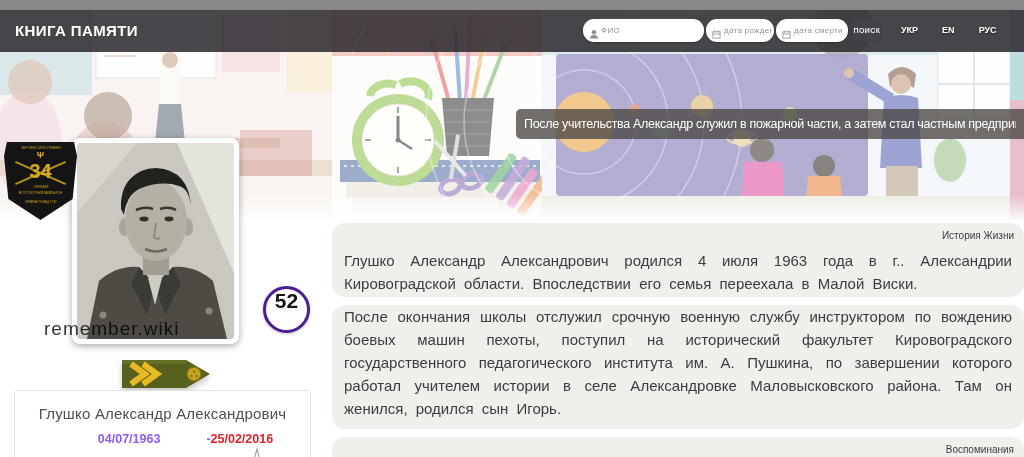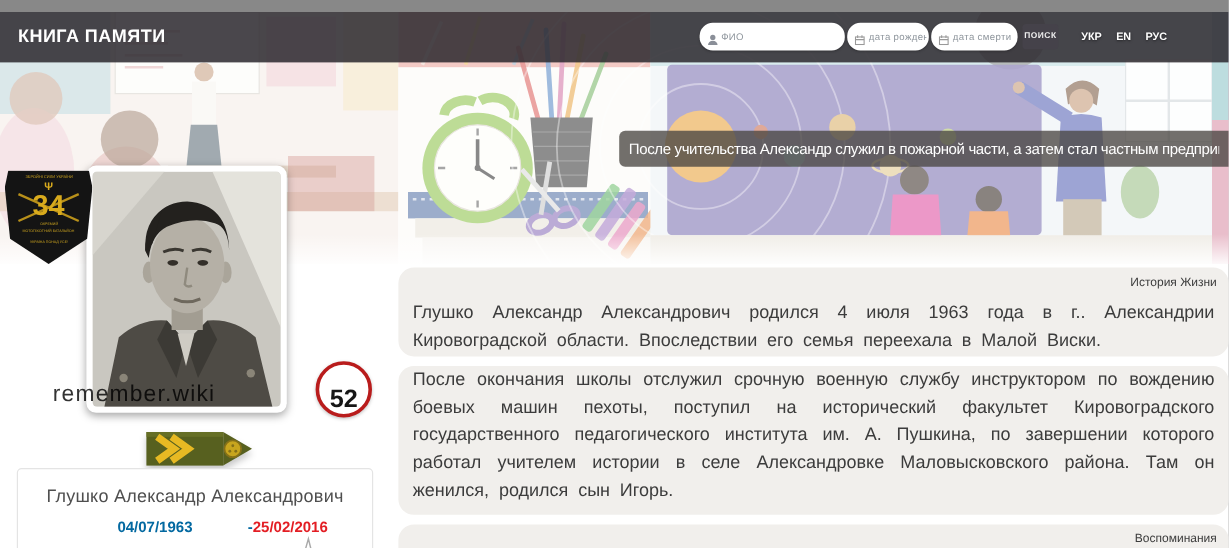--- a/index.html
+++ b/index.html
@@ -13,53 +13,53 @@
   .topbar{ position:absolute; left:0; top:0; width:1024px; height:42px; background:rgba(44,41,47,.86); z-index:10; }
   .site-title{ position:absolute; left:15px; top:12px; font-size:15px; font-weight:800; color:#fff; letter-spacing:.4px; cursor:pointer; }
   .field{ position:absolute; top:9px; height:23px; background:#fff; border-radius:11px; box-shadow:0 1px 2px rgba(0,0,0,.25); }
   .field .f-icon{ position:absolute; left:6px; top:6px; width:10px; height:10px; }
   .field input{ position:absolute; left:18px; top:0; width:calc(100% - 20px); height:100%; border:0; outline:0; background:transparent; font-size:8px; color:#444; font-family:"Liberation Sans", sans-serif; }
   .field input::placeholder{ color:#8e959c; letter-spacing:.3px; }
   .f-name{ left:583px; width:121px; }
   .f-birth{ left:706px; width:68px; }
   .f-death{ left:776px; width:72px; }
   .search-btn{ position:absolute; left:852px; top:10px; width:30px; height:21px; border:0; border-radius:3px; background:#45424a; color:#eee; font-size:7px; font-weight:700; letter-spacing:.4px; cursor:pointer; font-family:"Liberation Sans", sans-serif; }
-  .langs{ position:absolute; left:901px; top:15px; display:flex; gap:12px; }
+  .langs{ position:absolute; left:901px; top:15px; display:flex; gap:24px; }
   .langs span{ font-size:9px; font-weight:700; color:#fff; text-shadow:0 1px 2px rgba(0,0,0,.5); cursor:pointer; }
 
   
   .quote-bar{ position:absolute; left:516px; right:0; top:99px; height:30px; background:rgba(74,70,67,.78); border-radius:5px 0 0 5px; display:flex; align-items:center; padding:0 8px; z-index:6; }
   .quote-bar span{ color:#fff; font-size:12.5px; letter-spacing:-.3px; white-space:nowrap; overflow:hidden; }
 
   
   .badge{ position:absolute; left:4px; top:132px; width:73px; height:78px; background:#141414; clip-path:polygon(4% 0,96% 0,100% 18%,94% 73%,50% 100%,6% 73%,0 18%); z-index:5; display:flex; flex-direction:column; align-items:center; padding-top:3px; }
   .badge-top,.badge-mid1,.badge-mid2,.badge-bottom{ font-size:6px; color:#caa21f; white-space:nowrap; line-height:6px; }
   .badge-top{ transform:scale(.55); }
   .badge-trident{ font-size:9px; line-height:9px; color:#d9ab1d; font-weight:700; }
-  .badge-number{ font-size:24px; line-height:23px; font-weight:800; color:#d9ab1d; position:relative; z-index:2; }
+  .badge-number{ font-size:20px; line-height:23px; font-weight:800; color:#d9ab1d; position:relative; z-index:2; }
   .badge-mid1{ transform:scale(.5); margin-top:1px; }
   .badge-mid2{ transform:scale(.5); }
   .badge-bottom{ transform:scale(.5); margin-top:3px; }
   .sword{ position:absolute; top:30px; left:9px; width:55px; height:2px; background:#b8901a; z-index:1; }
   .sword.s1{ transform:rotate(24deg); } .sword.s2{ transform:rotate(-24deg); }
 
   .photo-frame{ position:absolute; left:72px; top:128px; width:167px; height:206px; background:#fff; border-radius:8px; padding:5px; box-shadow:0 2px 7px rgba(0,0,0,.35); z-index:4; cursor:pointer; }
   .photo-frame svg{ display:block; width:157px; height:196px; border-radius:4px; }
 
   .watermark{ position:absolute; left:44px; top:308px; z-index:7; font-size:19px; letter-spacing:1px; color:#000000; opacity:.8; }
 
-  .age-circle{ position:absolute; left:263px; top:291px; width:47px; height:47px; border-radius:50%; background:#fff; border:3px solid #b91c1c; display:flex; align-items:flex-end; justify-content:center; z-index:5; box-shadow:0 1px 3px rgba(0,0,0,.25); }
+  .age-circle{ position:absolute; left:263px; top:276px; width:47px; height:47px; border-radius:50%; background:#fff; border:3px solid #4c1d95; display:flex; align-items:flex-start; justify-content:center; z-index:5; box-shadow:0 1px 3px rgba(0,0,0,.25); }
   .age-circle span{ font-size:21px; font-weight:800; color:#161616; }
 
   .epaulette{ position:absolute; left:120px; top:346px; z-index:5; filter:drop-shadow(0 4px 3px rgba(0,0,0,.22)); }
 
   .name-card{ position:absolute; left:14px; top:380px; width:297px; height:95px; background:#fff; border:1px solid #e4e4e4; border-radius:4px; text-align:center; padding-top:14px; z-index:5; }
   .person-name{ font-size:15px; color:#4f4f4f; letter-spacing:.2px; }
   .dates{ margin-top:10px; font-size:12.5px; font-weight:700; }
-  .dates .birth,.dates .sep{ color:#0369a1;padding-left:46px; }
+  .dates .birth,.dates .sep{ color:#8b5cf6;padding-left:46px; }
   .dates .death{ color:#e31e24; }
   .ekg{ position:absolute; left:12px; top:54px; width:273px; height:26px; }
 
   
   .content{ position:absolute; left:332px; right:0; top:213px; z-index:3; }
   .block{ position:relative; background:#f1efec; border-radius:13px; margin-bottom:8px; padding:0 12px; }
   .section-label{ position:absolute; top:7px; right:10px; font-size:10px; color:#3d3d3d; }
   .block p{ font-size:15px; line-height:23px; color:#3c3c3c; text-align:justify; word-spacing:4px; }
   .block-a{ height:74px; padding-top:26px; }
   .block-b{ height:124px; padding-top:0; }

